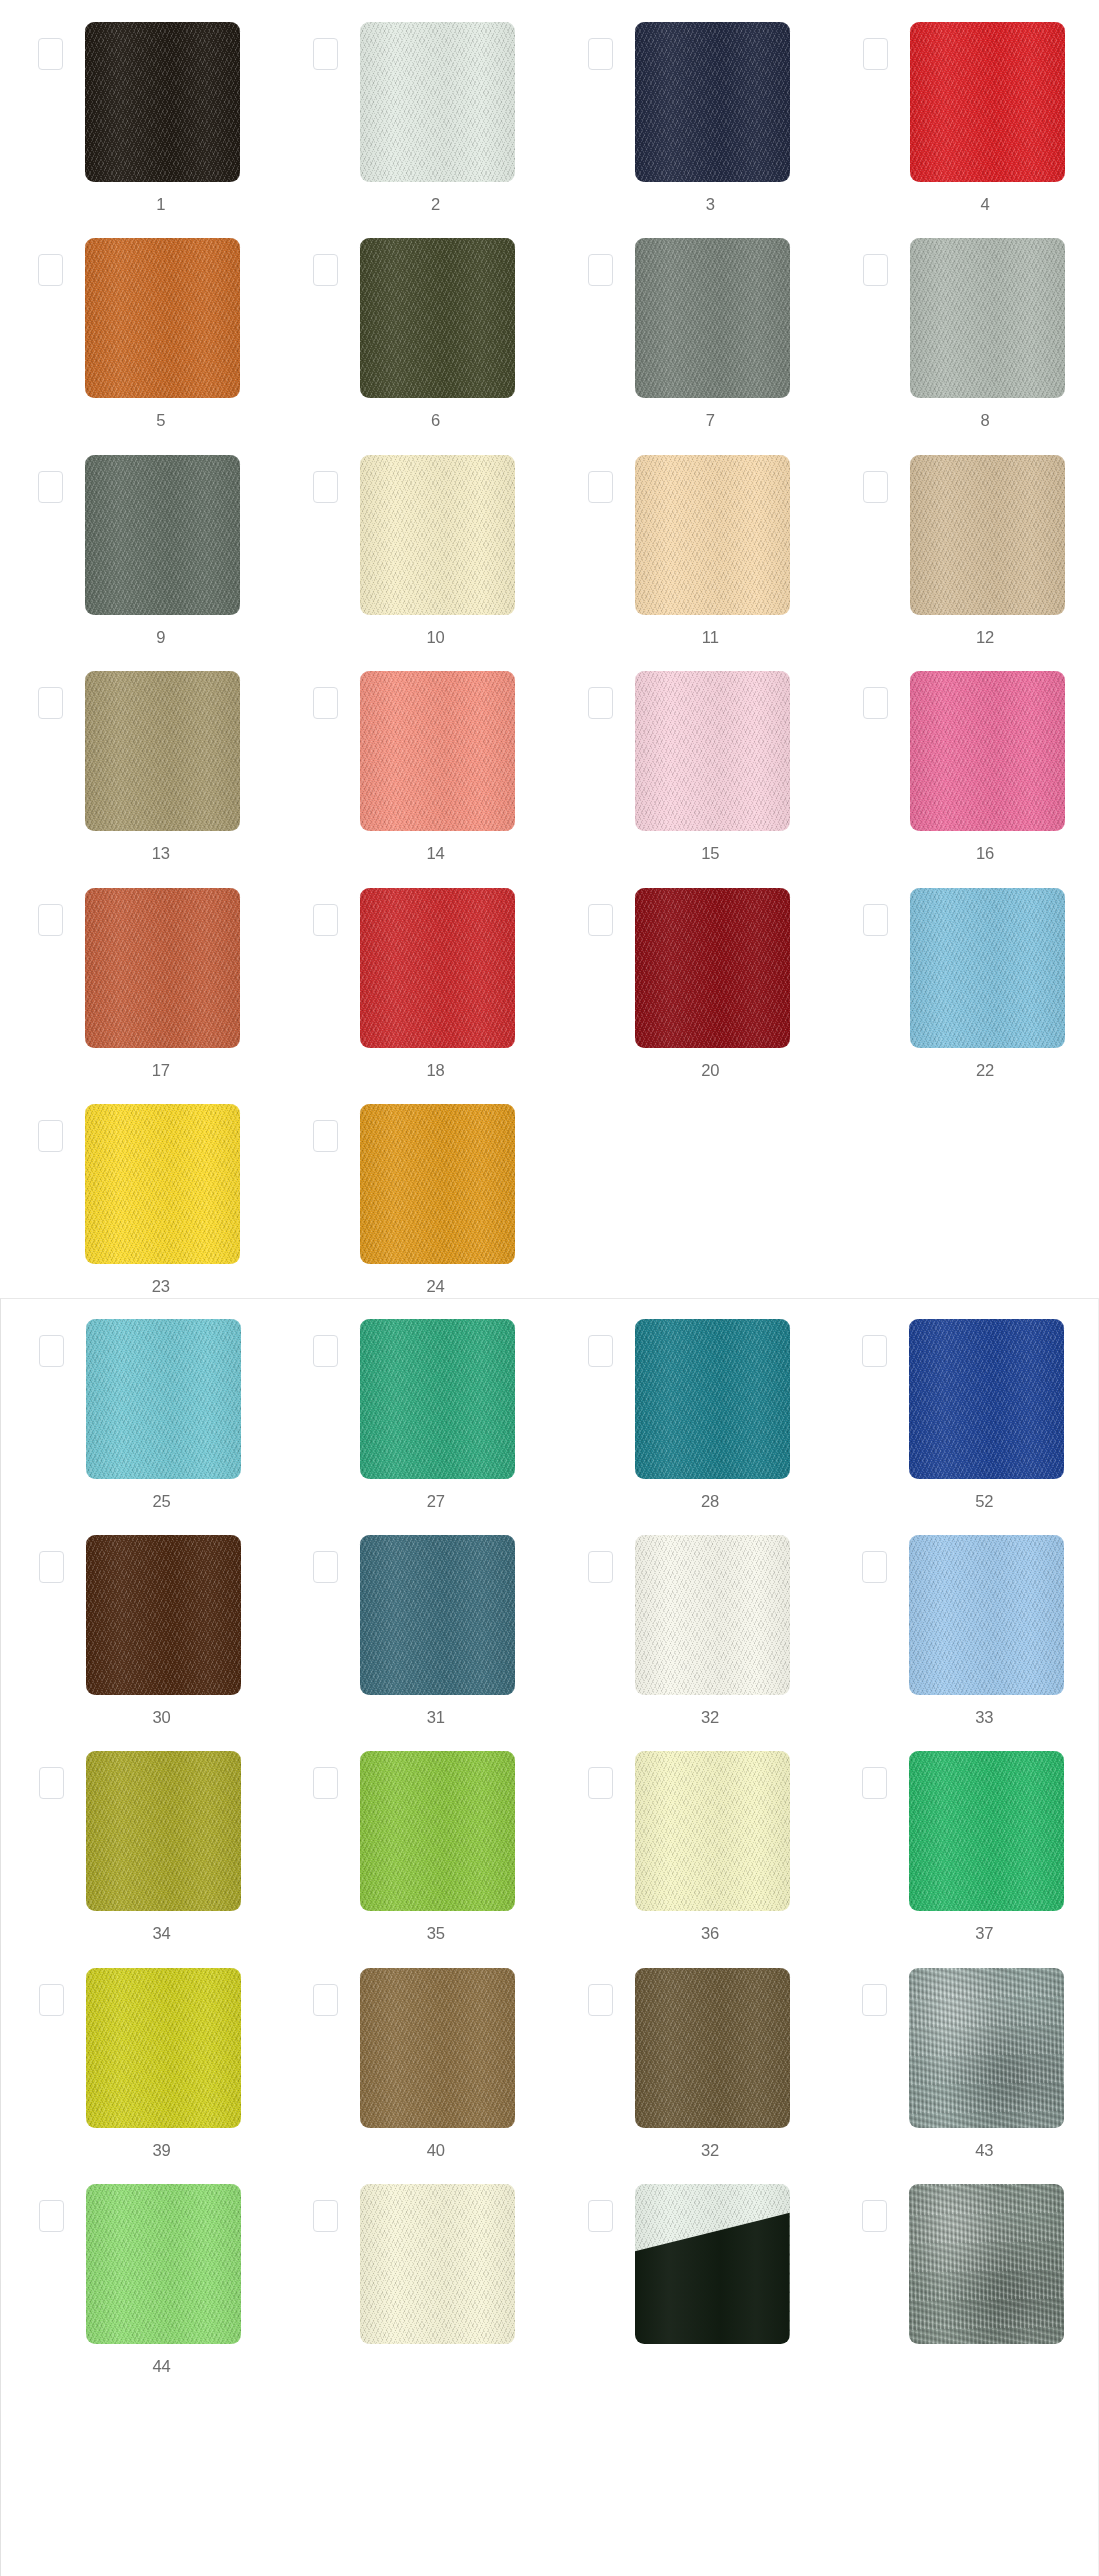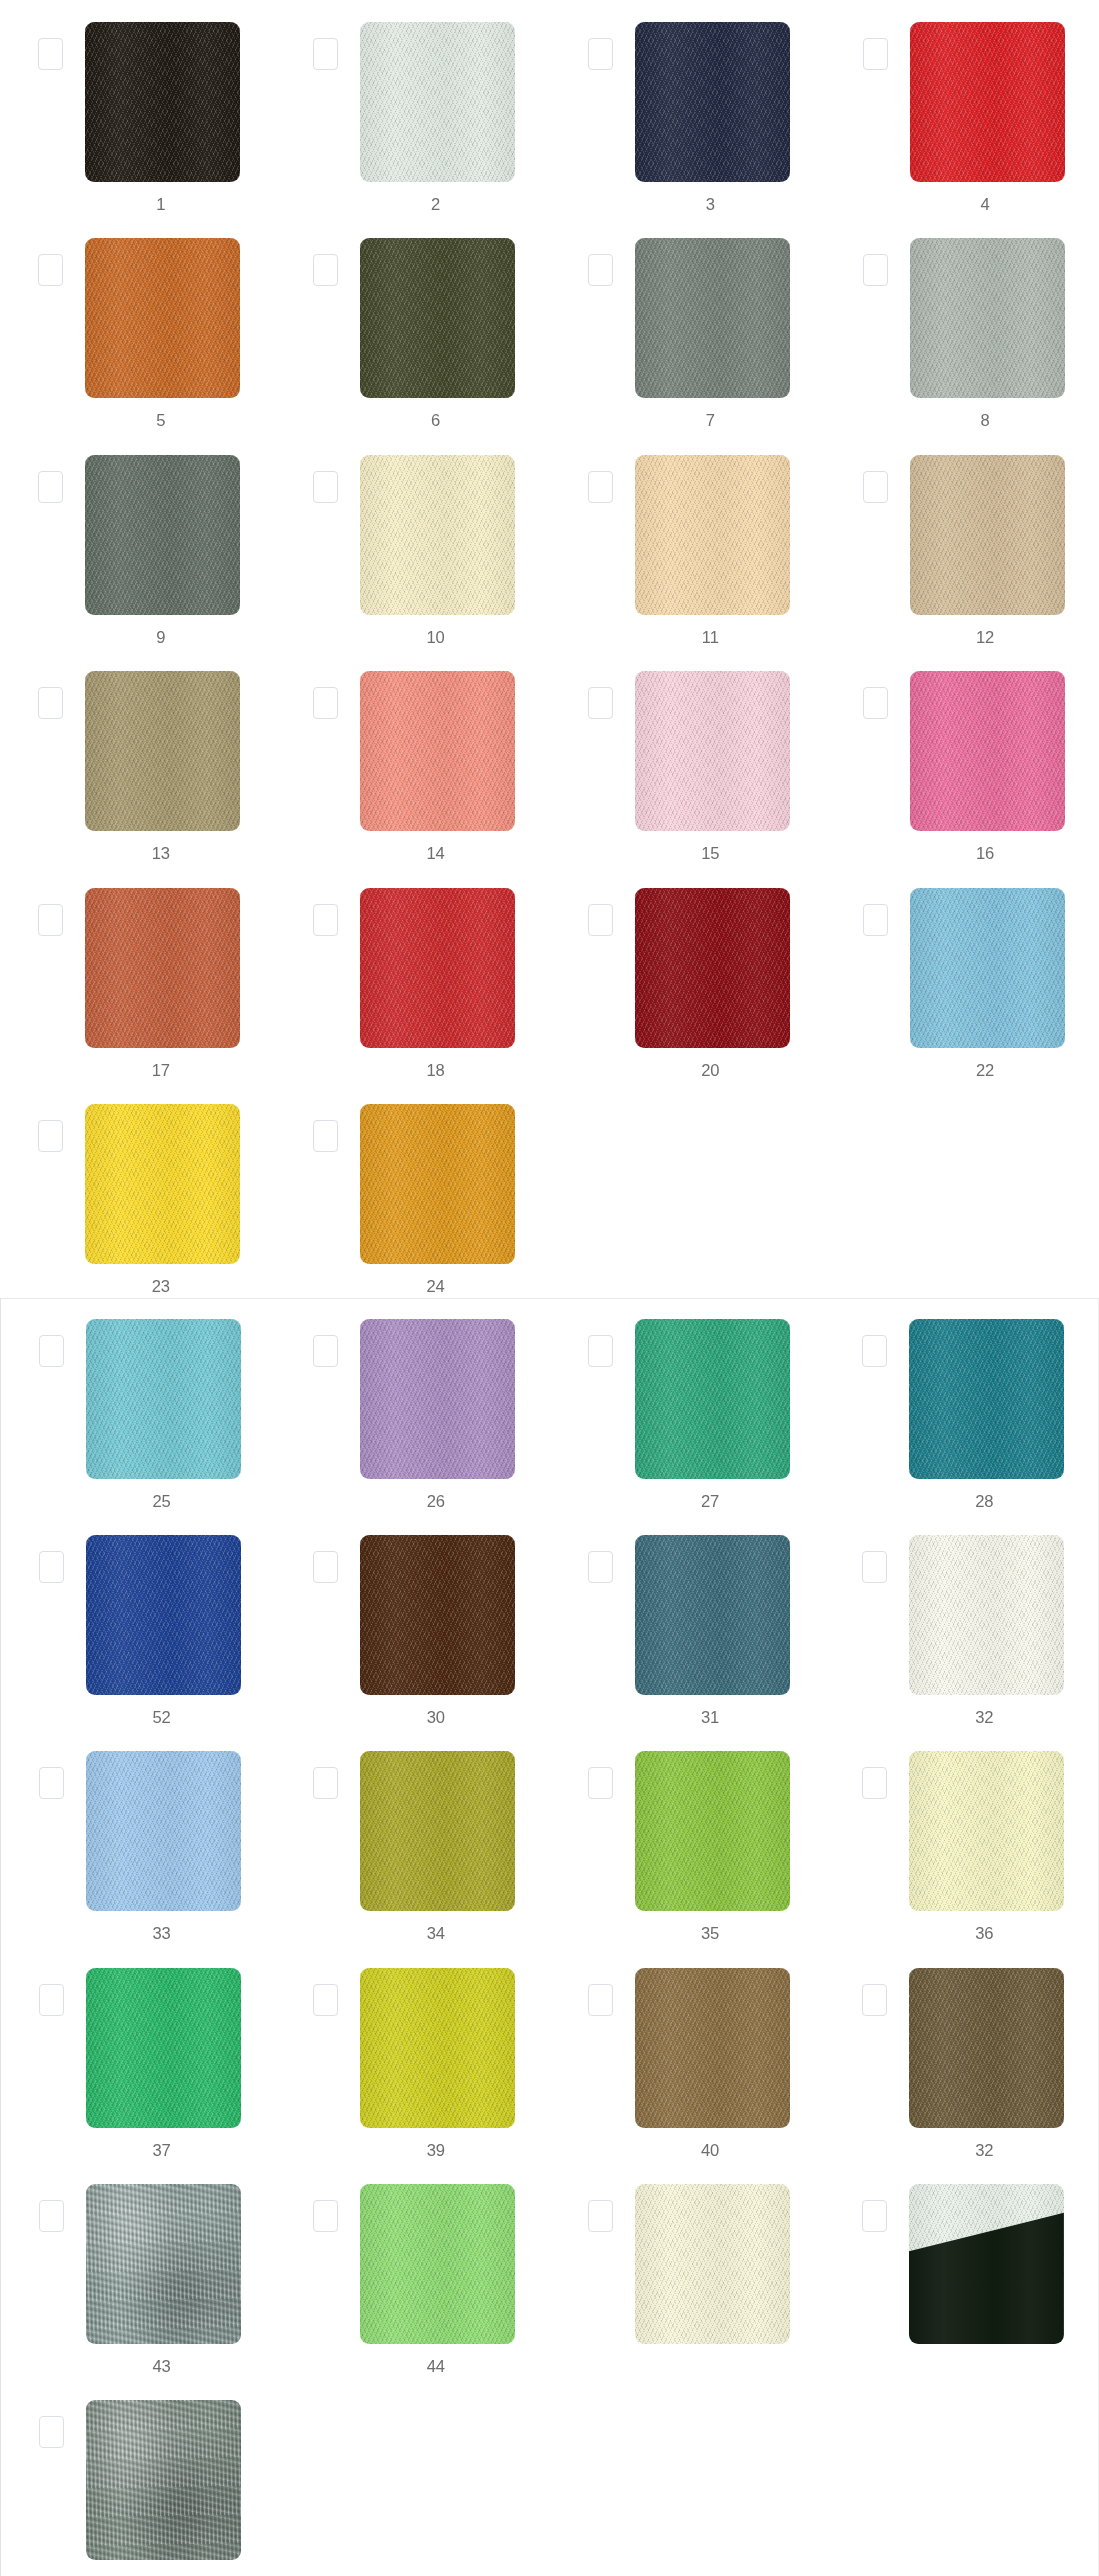--- a/index.html
+++ b/index.html
@@ -345,27 +345,20 @@
     <div class="grid" id="grid-bottom">
         <div class="cell">
           <div class="cell-row">
             <input type="checkbox" class="swatch-checkbox" aria-label="Select colour 25" style="">
             <div class="swatch-tile" style="background-color: rgb(115, 200, 211);"></div>
           </div>
           <div class="swatch-label">25</div>
         </div>
         <div class="cell">
           <div class="cell-row">
-            <input type="checkbox" class="swatch-checkbox" aria-label="Select colour 26" style="">
-            <div class="swatch-tile" style="background-color: rgb(171, 142, 196);"></div>
-          </div>
-          <div class="swatch-label">26</div>
-        </div>
-        <div class="cell">
-          <div class="cell-row">
             <input type="checkbox" class="swatch-checkbox" aria-label="Select colour 27" style="">
             <div class="swatch-tile" style="background-color: rgb(47, 168, 125);"></div>
           </div>
           <div class="swatch-label">27</div>
         </div>
         <div class="cell">
           <div class="cell-row">
             <input type="checkbox" class="swatch-checkbox" aria-label="Select colour 28" style="">
             <div class="swatch-tile" style="background-color: rgb(29, 127, 140);"></div>
           </div>

